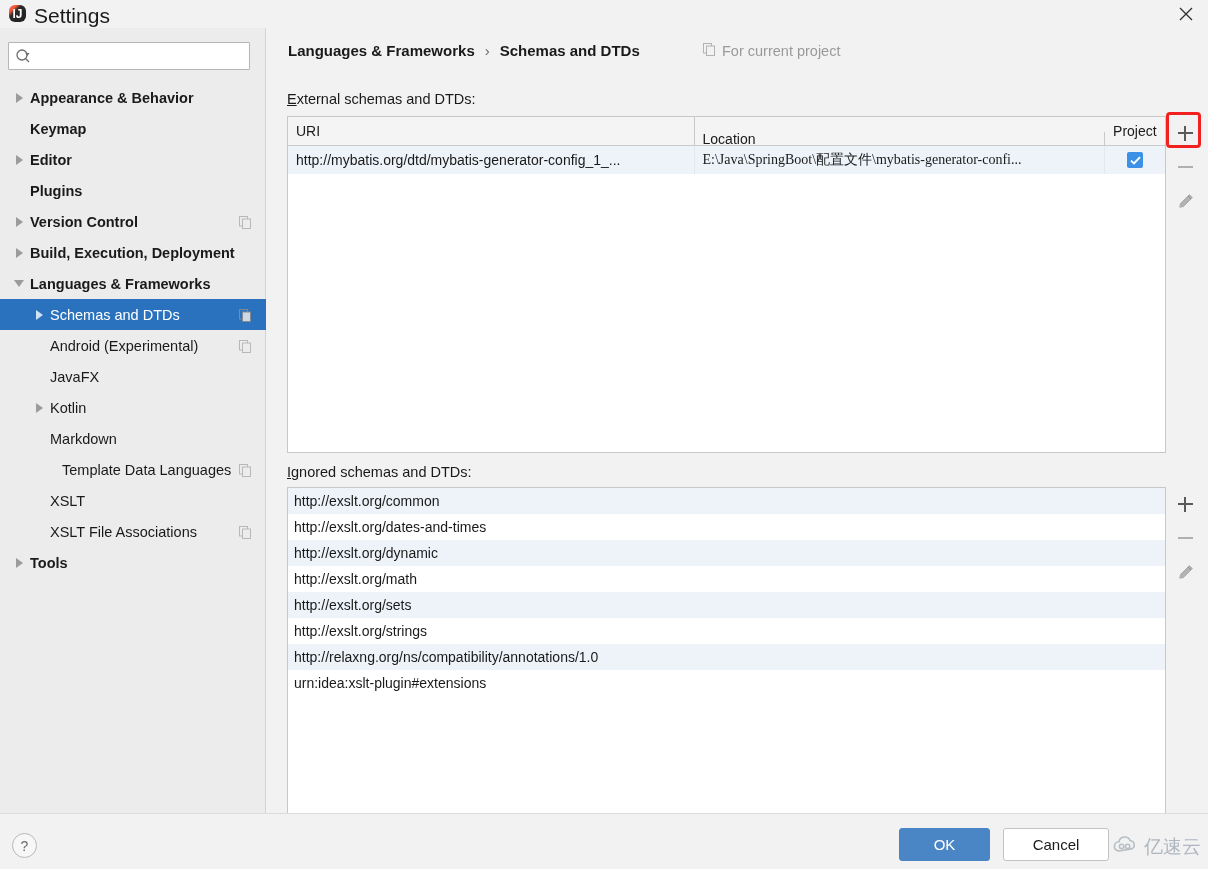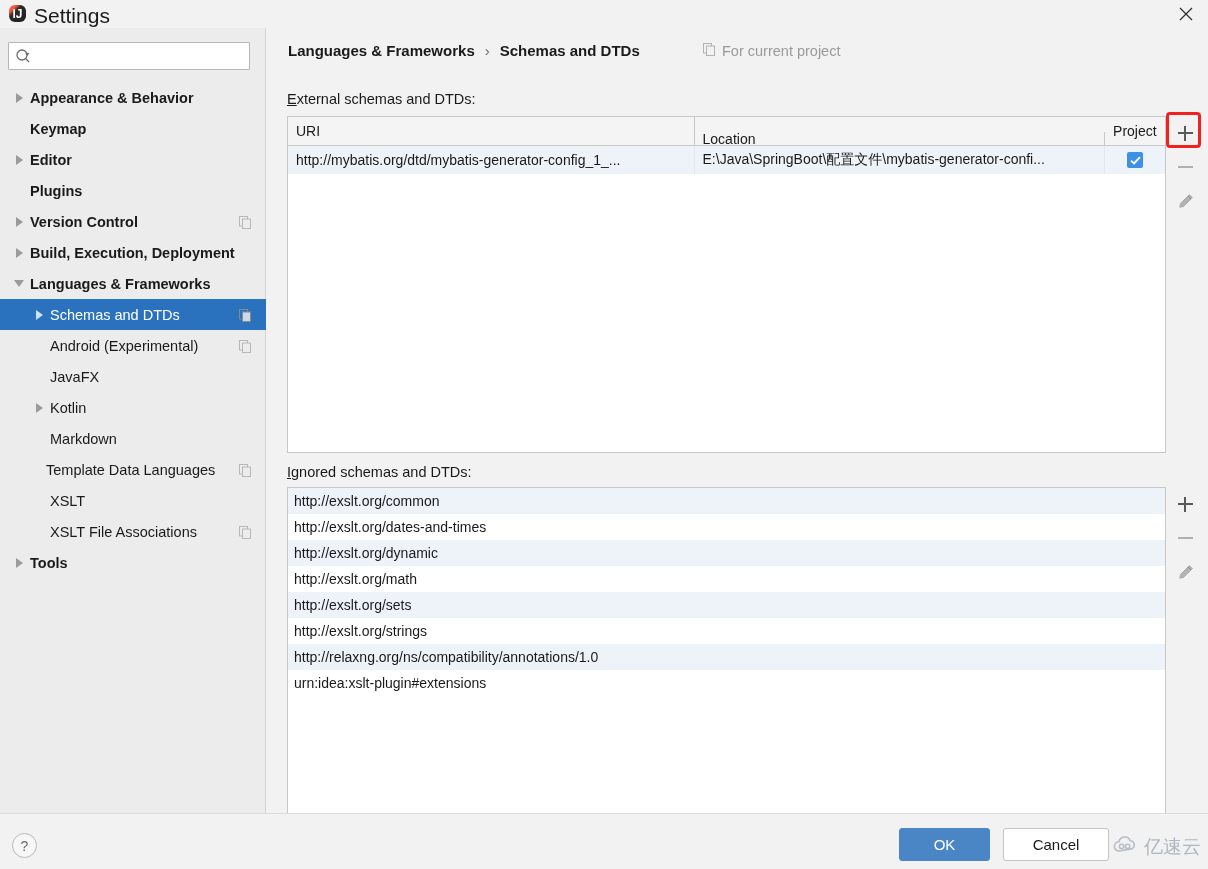--- a/index.html
+++ b/index.html
@@ -164,21 +164,21 @@
     background: #eef3f9;
   }
   .td {
     display: flex; align-items: center;
     padding-left: 8px;
     font-size: 14px; color: #1a1a1a;
     overflow: hidden; white-space: nowrap;
     border-right: 1px solid #e3e8ee;
   }
   .td.c0 { width: 407px; }
-  .td.c1 { width: 411px; }
+  .td.c1 { width: 411px; font-family: Liberation Serif, serif; }
   .td.c2 { width: 60px; justify-content: center; padding-left: 0; border-right: none; }
   .chk {
     width: 16px; height: 16px;
     background: #3c91e6;
     border-radius: 2px;
     display: flex; align-items: center; justify-content: center;
   }
   .chk svg { display: block; }
 
   
@@ -378,21 +378,21 @@
         <div class="tree-row" style="padding-left: 28px;">
           <span class="tw">
             <span class="tri-right"></span>
           </span>
           <span class="tree-label">Kotlin</span>
         </div>
         <div class="tree-row" style="padding-left: 28px;">
           <span class="tw"></span>
           <span class="tree-label">Markdown</span>
         </div>
-        <div class="tree-row" style="padding-left: 24px;">
+        <div class="tree-row" style="padding-left: 24px; margin-left: 16px;">
           <span class="tw"></span>
           <span class="tree-label">Template Data Languages</span>
           <span class="copy-ic"><svg width="13" height="13" viewBox="0 0 13 13">
               <rect x="0.5" y="0.5" width="8" height="9.5" stroke="#8f8f8f" fill="none" stroke-width="1"></rect>
               <rect x="3.5" y="3" width="8" height="9.5" stroke="#8f8f8f" fill="#ececec" stroke-width="1"></rect>
             </svg></span>
         </div>
         <div class="tree-row" style="padding-left: 28px;">
           <span class="tw"></span>
           <span class="tree-label">XSLT</span>

